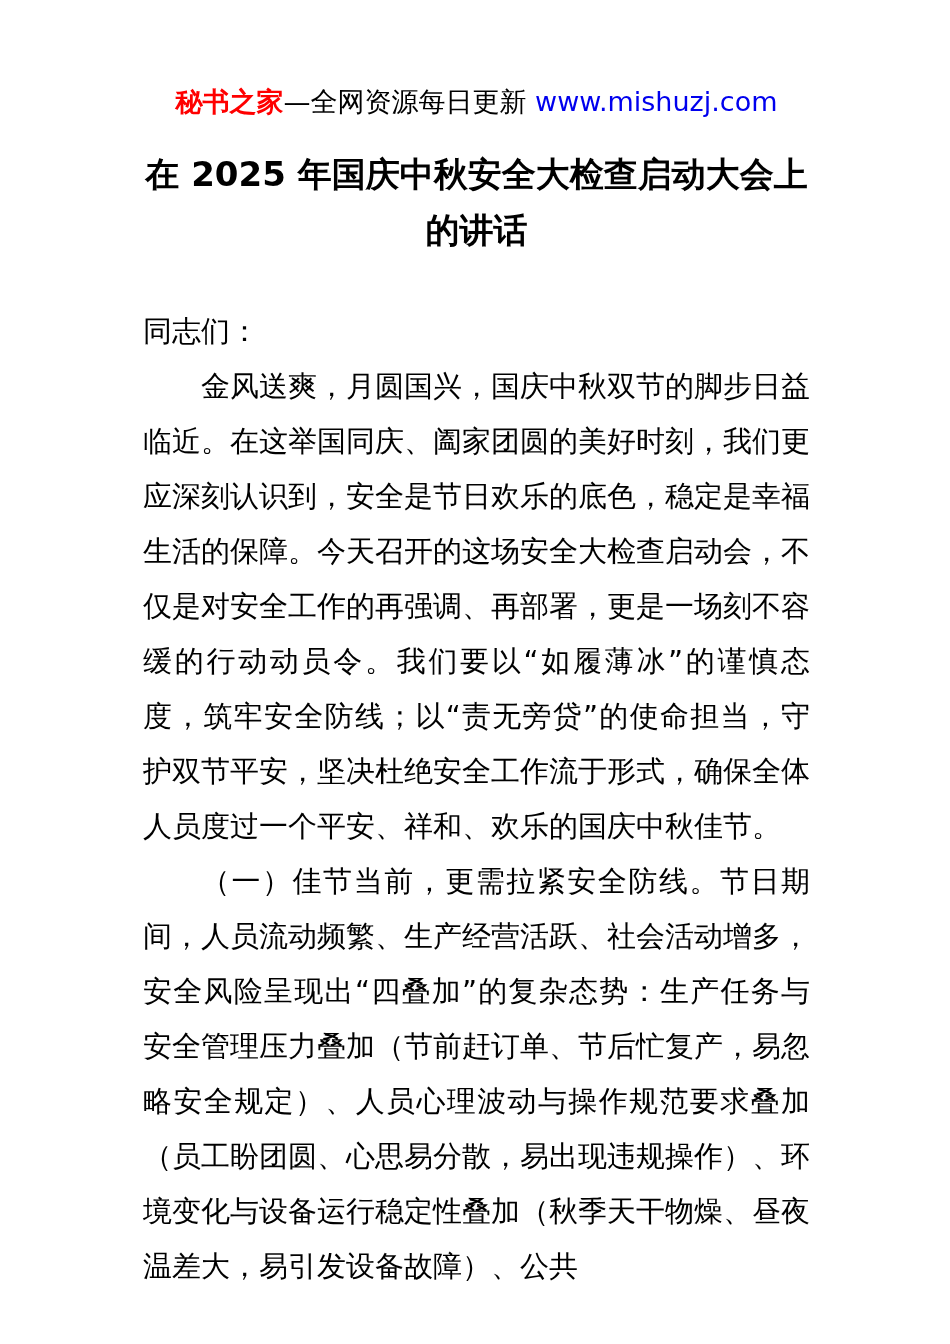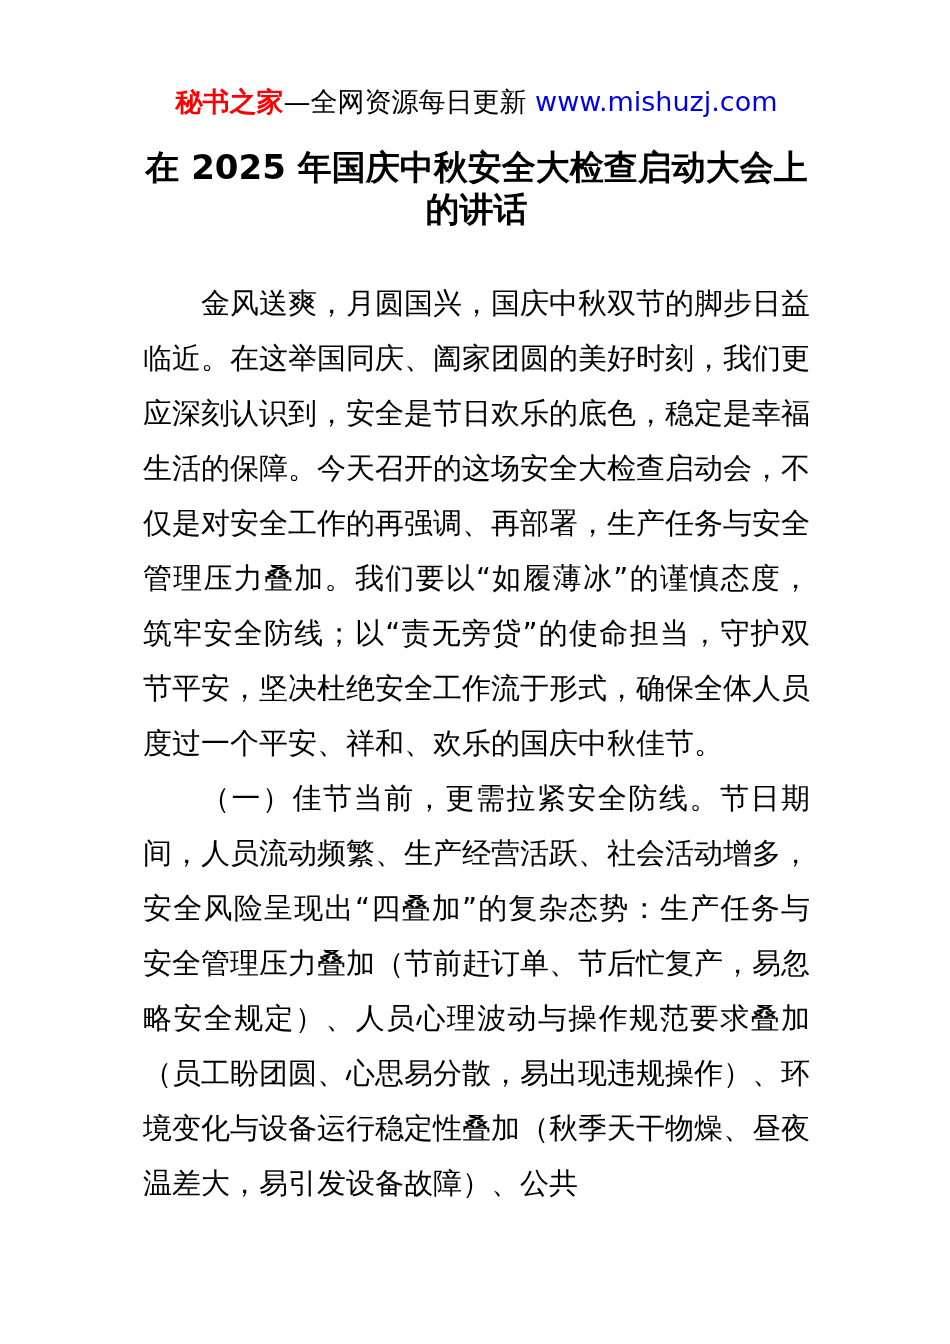--- a/index.html
+++ b/index.html
@@ -29,21 +29,21 @@
     white-space: nowrap;
   }
   .brand {
     font-weight: bold;
   }
   .doc-title {
     margin-top: 26px;
     font-size: 34px;
     font-weight: bold;
     text-align: center;
-    line-height: 42px;
+    line-height: 56px;
   }
   .body-text {
     margin-top: 46px;
     font-size: 29px;
     line-height: 55px;
     text-align: justify;
   }
   .body-text p {
     margin: 0;
     padding: 0;
@@ -57,17 +57,18 @@
 
 <div class="page">
 
   <div class="header-line">
     <span class="brand" style="color: rgb(255, 0, 0);">秘书之家</span><span>—</span><span>全网资源每日更新 </span><span style="color: rgb(0, 0, 238);">www.mishuzj.com</span>
   </div>
 
   <div class="doc-title">在 2025 年国庆中秋安全大检查启动大会上的讲话</div>
 
   <div class="body-text">
-    <p class="indent">金风送爽，月圆国兴，国庆中秋双节的脚步日益临近。在这举国同庆、阖家团圆的美好时刻，我们更应深刻认识到，安全是节日欢乐的底色，稳定是幸福生活的保障。今天召开的这场安全大检查启动会，不仅是对安全工作的再强调、再部署，生产任务与安全管理压力叠加。我们要以“如履薄冰”的谨慎态度，筑牢安全防线；以“责无旁贷”的使命担当，守护双节平安，坚决杜绝安全工作流于形式，确保全体人员度过一个平安、祥和、欢乐的国庆中秋佳节。</p>
+    <p>同志们：</p>
+    <p class="indent">金风送爽，月圆国兴，国庆中秋双节的脚步日益临近。在这举国同庆、阖家团圆的美好时刻，我们更应深刻认识到，安全是节日欢乐的底色，稳定是幸福生活的保障。今天召开的这场安全大检查启动会，不仅是对安全工作的再强调、再部署，更是一场刻不容缓的行动动员令。我们要以“如履薄冰”的谨慎态度，筑牢安全防线；以“责无旁贷”的使命担当，守护双节平安，坚决杜绝安全工作流于形式，确保全体人员度过一个平安、祥和、欢乐的国庆中秋佳节。</p>
     <p class="indent">（一）佳节当前，更需拉紧安全防线。节日期间，人员流动频繁、生产经营活跃、社会活动增多，安全风险呈现出“四叠加”的复杂态势：生产任务与安全管理压力叠加（节前赶订单、节后忙复产，易忽略安全规定）、人员心理波动与操作规范要求叠加（员工盼团圆、心思易分散，易出现违规操作）、环境变化与设备运行稳定性叠加（秋季天干物燥、昼夜温差大，易引发设备故障）、公共</p>
   </div>
 
 </div>
 
 </body></html>

